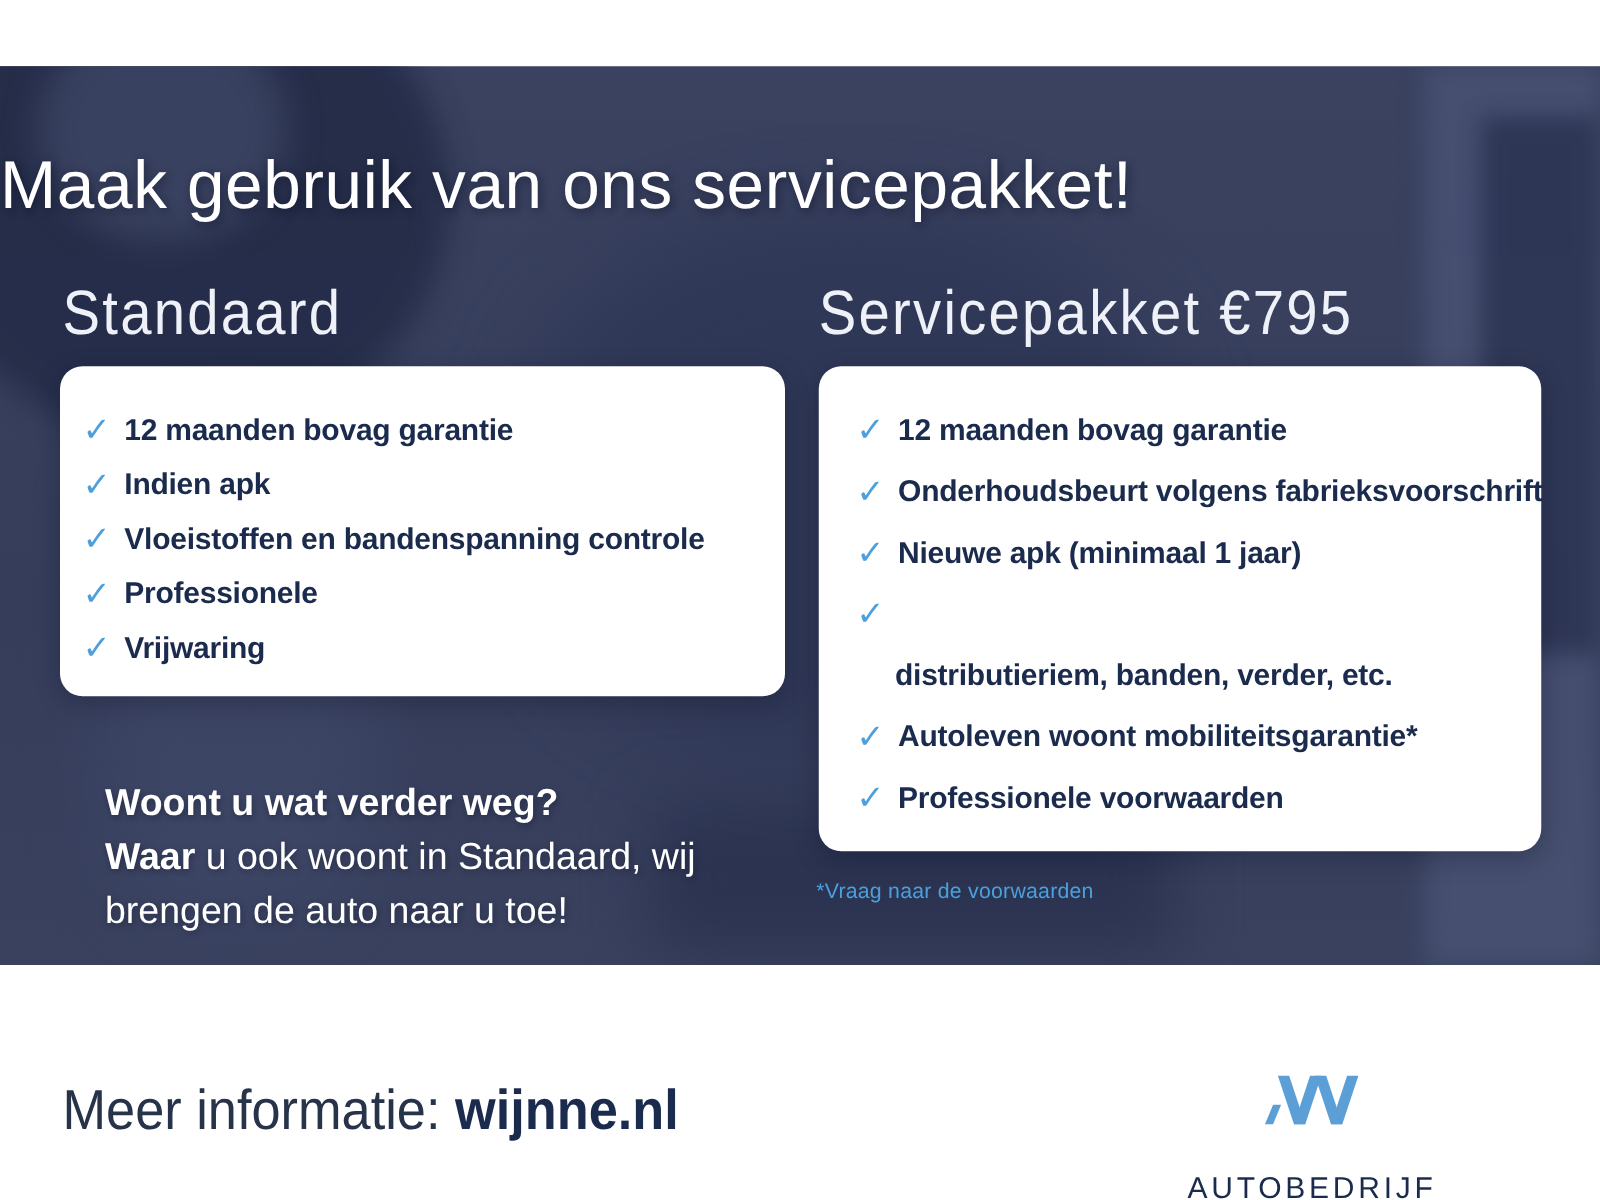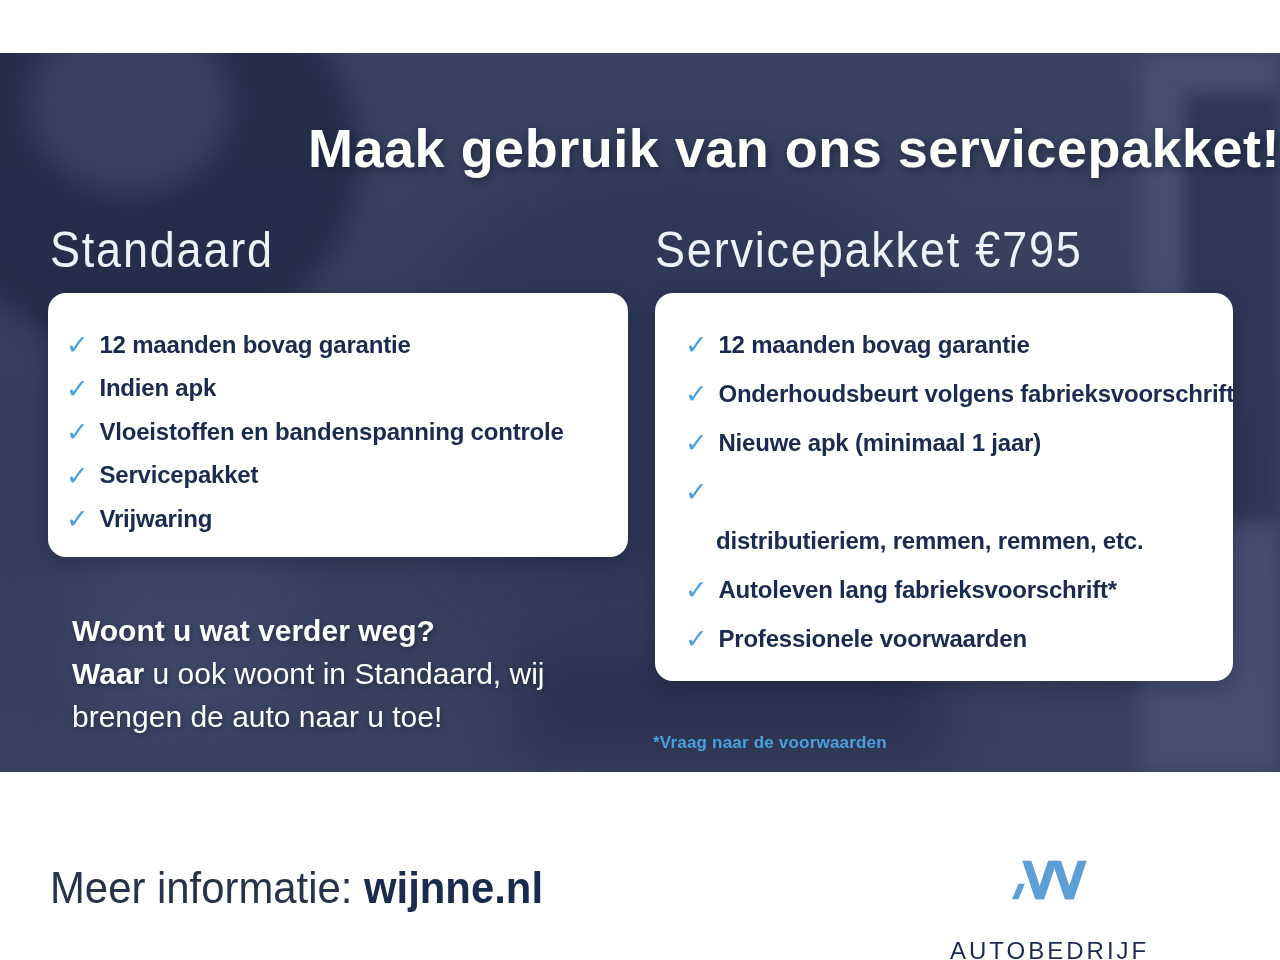--- a/index.html
+++ b/index.html
@@ -25,22 +25,22 @@
   .rect-right-dark{left:1185px;top:40px;width:95px;height:430px;
     background:#2b3352;filter:blur(9px);opacity:.85;}
   .patch-mid-light{left:850px;top:370px;width:280px;height:230px;border-radius:30%;
     background:#545d80;filter:blur(28px);opacity:.45;}
   .shadow-bottom{left:520px;top:590px;width:420px;height:120px;
     background:#262e4c;filter:blur(26px);opacity:.7;}
   .streak-left{left:80px;top:300px;width:220px;height:380px;border-radius:30%;
     background:#424b6c;filter:blur(30px);opacity:.5;}
 
   .hero-title{
-    position:absolute;left:0;top:64px;width:100%;margin:0;text-align:right;
-    color:#ffffff;font-size:54px;font-weight:bold;letter-spacing:.5px;
+    position:absolute;left:0;top:64px;width:100%;margin:0;text-align:left;
+    color:#ffffff;font-size:54px;font-weight:normal;letter-spacing:.5px;
     text-shadow:2px 3px 8px rgba(8,12,28,.45);
   }
   .col-head{
     position:absolute;margin:0;top:168px;color:#eef1f7;font-weight:400;
     font-size:50px;letter-spacing:2px;transform:scaleX(.9);
     transform-origin:left bottom;white-space:nowrap;
   }
   .col-head.left{left:50px;}
   .col-head.right{left:655px;}
 
@@ -58,29 +58,29 @@
     font-size:24px;letter-spacing:-.2px;white-space:nowrap;
   }
   .card-left li{height:43.5px;}
   .card-right li{height:49px;}
   .chk{
     color:#4da0db;font-family:"DejaVu Sans", sans-serif;font-style:italic;
     font-weight:bold;font-size:27px;line-height:1;margin-right:11px;flex:0 0 auto;
   }
   li.cont{padding-left:31px;}
 
-  .note{position:absolute;left:68px;top:552px;margin:4px;color:#ffffff;}
+  .note{position:absolute;left:68px;top:552px;margin:16px;color:#ffffff;}
   .note p{margin:0;font-size:30px;line-height:43px;font-weight:400;
     text-shadow:1px 2px 5px rgba(8,12,28,.35);}
   .note p.head{font-weight:bold;}
   .note strong{font-weight:bold;}
 
   .footnote{
-    position:absolute;left:653px;top:680px;margin:0;color:#4aa0dc;
-    font-size:17px;font-weight:bold;letter-spacing:.2px;text-align:center;
+    position:absolute;left:653px;top:650px;margin:0;color:#4aa0dc;
+    font-size:17px;font-weight:normal;letter-spacing:.2px;text-align:center;
   }
 
   
   .footer{position:absolute;left:0;top:816px;width:1280px;height:188px;background:#ffffff;}
   .info{
     position:absolute;left:50px;top:46px;margin:0;font-size:45px;color:#273349;
     transform:scaleX(.93);transform-origin:left center;white-space:nowrap;
   }
   .info strong{color:#1b2b4d;font-weight:bold;}
   .brand{position:absolute;left:950px;top:36px;display:flex;align-items:center;gap:30px;flex-direction:column;}
@@ -120,21 +120,21 @@
         <li>
           <span class="chk">✓</span>
           <span>Indien apk</span>
         </li>
         <li>
           <span class="chk">✓</span>
           <span>Vloeistoffen en bandenspanning controle</span>
         </li>
         <li>
           <span class="chk">✓</span>
-          <span>Servicepakket</span>
+          <span>Professionele</span>
         </li>
         <li>
           <span class="chk">✓</span>
           <span>Vrijwaring</span>
         </li>
       </ul>
     </div>
 
     <div class="card card-right">
       <ul>
@@ -147,25 +147,25 @@
           <span>Onderhoudsbeurt volgens fabrieksvoorschrift</span>
         </li>
         <li>
           <span class="chk">✓</span>
           <span>Nieuwe apk (minimaal 1 jaar)</span>
         </li>
         <li>
           <span class="chk">✓</span>
         </li>
         <li class="cont">
-          <span>distributieriem, remmen, remmen, etc.</span>
-        </li>
-        <li>
-          <span class="chk">✓</span>
-          <span>Autoleven lang fabrieksvoorschrift*</span>
+          <span>distributieriem, banden, verder, etc.</span>
+        </li>
+        <li>
+          <span class="chk">✓</span>
+          <span>Autoleven woont mobiliteitsgarantie*</span>
         </li>
         <li>
           <span class="chk">✓</span>
           <span>Professionele voorwaarden</span>
         </li>
       </ul>
     </div>
 
     <div class="note">
       <p class="head">Woont u wat verder weg?</p>

